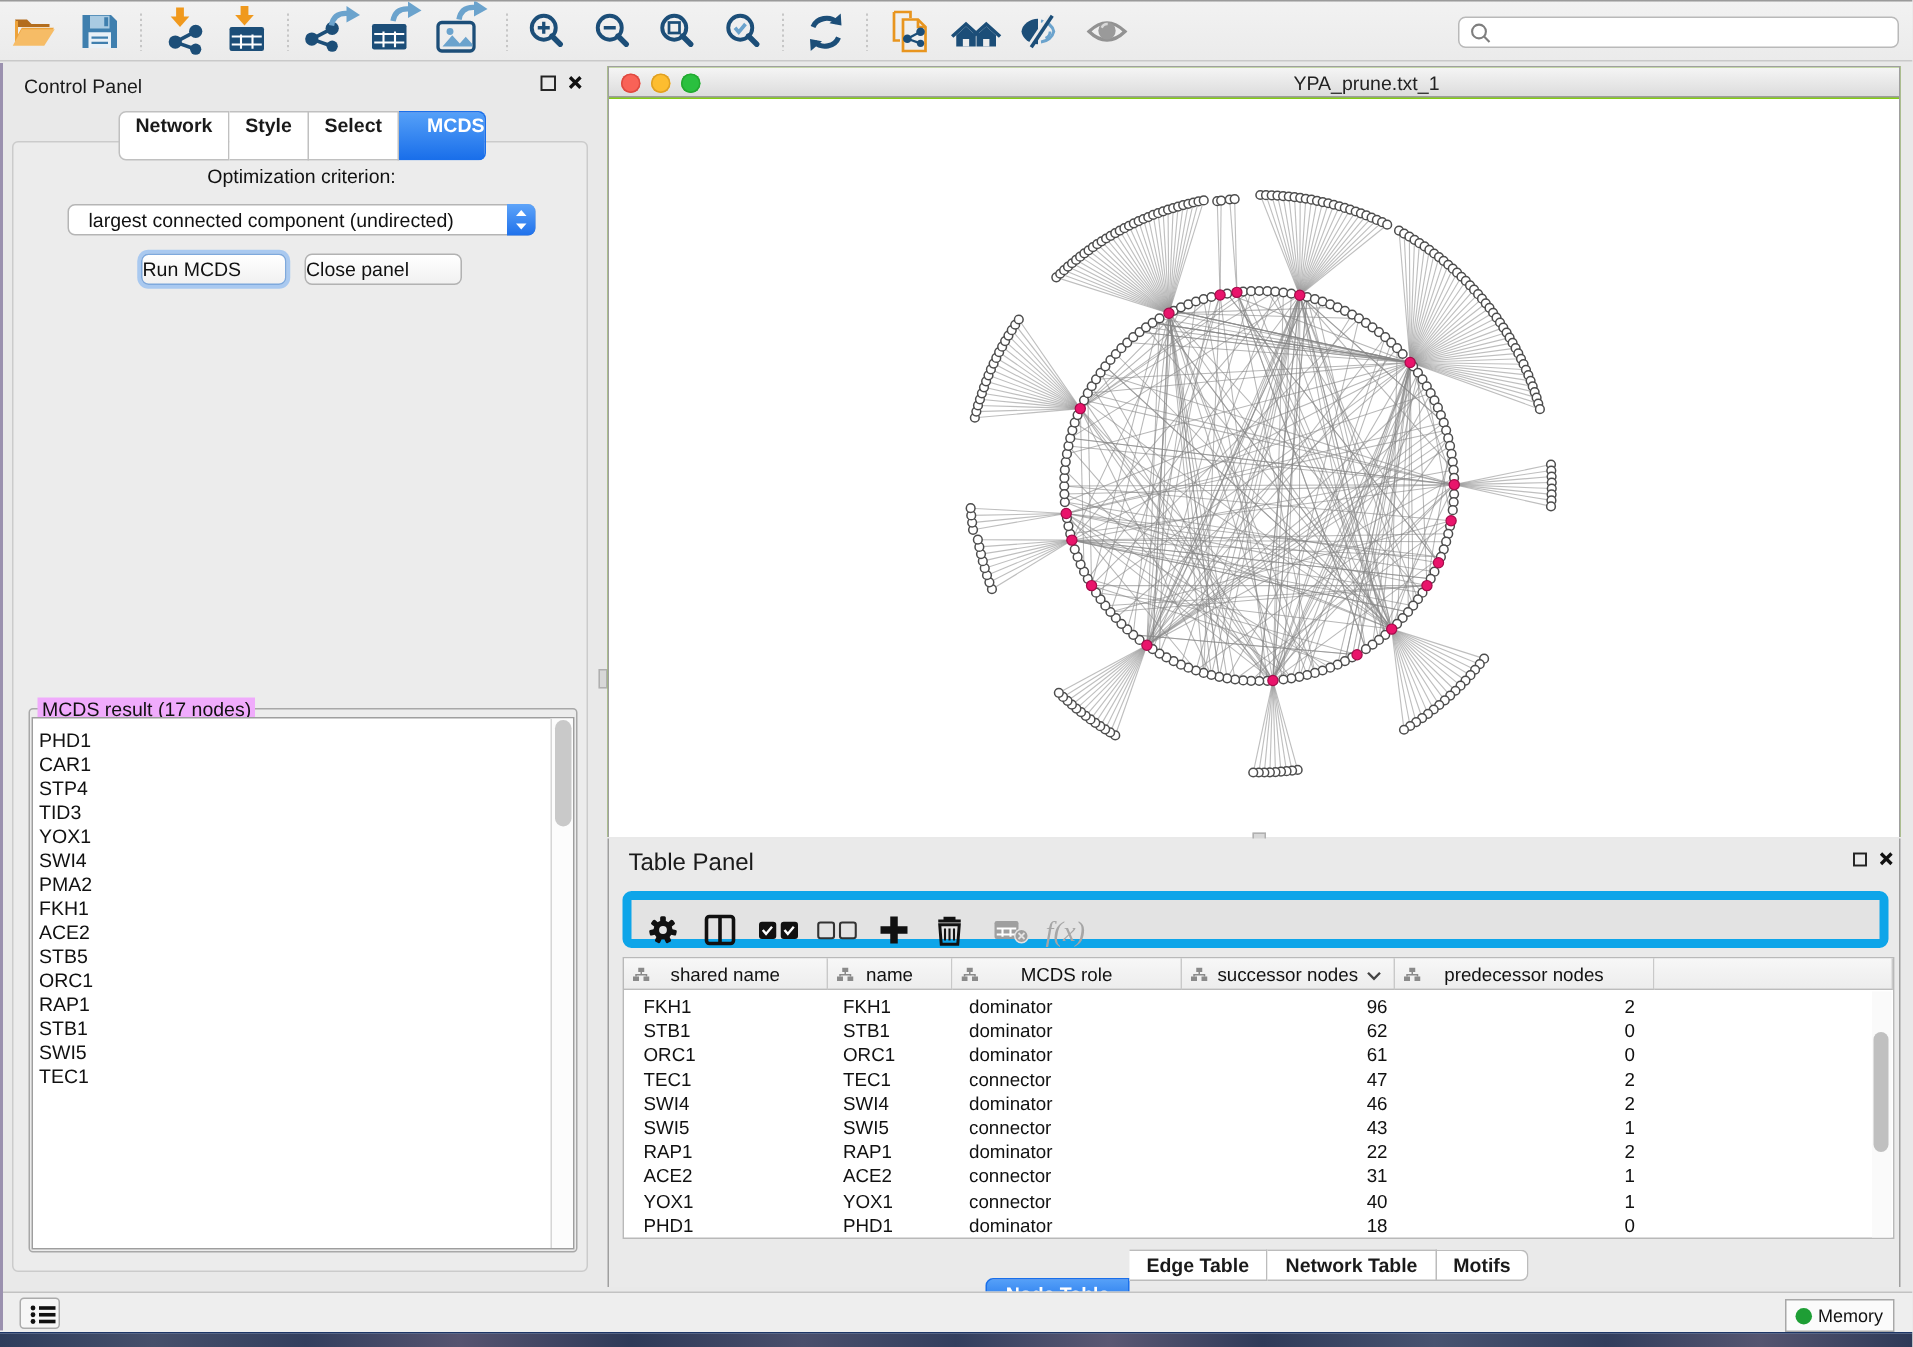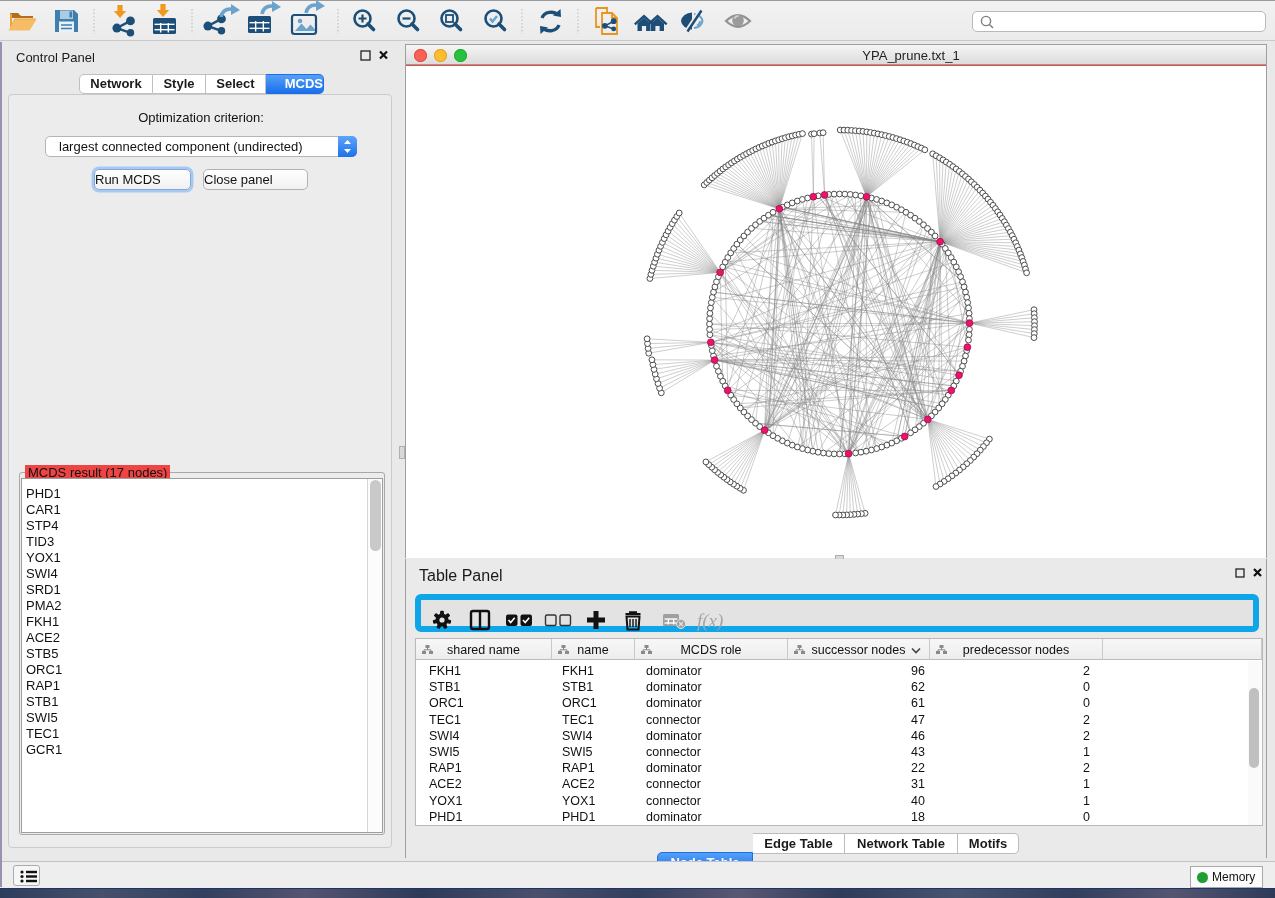--- a/index.html
+++ b/index.html
@@ -13,59 +13,59 @@
     border-top:1px solid #9a9a9a; border-bottom:1px solid #c9c9c9; }
   #searchbox { position:absolute; left:972px; top:10px; width:294px; height:21px;
     background:#fff; border:1px solid #b9b9b9; border-radius:5px; }
 
   
   #cpanel { left:0; top:42px; width:402px; height:819px; background:#e9e9e9; }
   #cp-title { position:absolute; left:16px; top:8px; font-size:13px; color:#1a1a1a; }
   #cp-inner { position:absolute; left:8px; top:52px; width:384px; height:754px;
     background:#ececec; border:1px solid #cbcbcb; border-radius:4px; }
   .tabrow { position:absolute; display:flex; font-size:13px; font-weight:700; }
-  .tab { height:20px; line-height:18.5px; text-align:center; background:#fff;
+  .tab { height:33px; line-height:18.5px; text-align:center; background:#fff;
     border:1px solid #c0c0c0; border-left:none; color:#1a1a1a; }
   .tab.first { border-left:1px solid #c0c0c0; border-radius:5px 0 0 5px; }
   .tab.last { border-radius:0 5px 5px 0; }
   .tab.sel { background:linear-gradient(#55a0f8,#1a6fea); color:#fff; border-color:#1a6fea;text-align:right; }
   #opt-label { position:absolute; left:0; top:15px; width:384px; text-align:center;
     font-size:13px; color:#111; }
   #dd { position:absolute; left:36px; top:41px; width:312px; height:21px; background:#fff;
     border:1px solid #b5b5b5; border-radius:5px; font-size:13px; color:#111; }
   #dd .txt { position:absolute; left:13px; top:2px; }
   #dd .step { position:absolute; right:-1px; top:-1px; width:19px; height:21px;
     background:linear-gradient(#5ea4f9,#1f71eb); border-radius:0 5px 5px 0; }
   .btn { position:absolute; height:21px; background:linear-gradient(#ffffff,#f1f1f1);
     border:1px solid #b2b2b2; border-radius:5px; font-size:13px; color:#111;
     text-align:left; line-height:19px; }
   #btn-run { left:85px; top:74px; width:97px;
     border-color:#7ea9dd; box-shadow:0 0 0 2.5px #a9c9f0; }
   #btn-close { left:194px; top:74px; width:105px; }
   #groupbox { position:absolute; left:10px; top:377px; width:366px; height:363px;
     border:1px solid #a8a8a8; border-radius:3px; }
-  #gb-label { position:absolute; left:5px; top:-8px; background:#ef4444; padding:0 3px;
+  #gb-label { position:absolute; left:5px; top:-8px; background:#f0abfc; padding:0 3px;
     font-size:13px; color:#111; }
   #gb-list { position:absolute; left:1px; top:5px; right:1px; bottom:1px;
     background:#fff; border:1px solid #9e9e9e; font-size:13px; color:#111; }
   #gb-list .item { height:16px; line-height:16px; padding-left:4px; }
   #gb-sb { position:absolute; right:0; top:0; bottom:0; width:15px; background:#fcfcfc;
     border-left:1px solid #d6d6d6; }
   #gb-thumb { position:absolute; left:1.5px; top:1px; width:11px; height:71px;
     background:#c9c9c9; border-radius:6px; }
 
   
   #vsplit-handle { position:absolute; left:399px; top:446px; width:6px; height:13px;
     background:#d8d8d8; border:1px solid #b0b0b0; }
   #hsplit-handle { position:absolute; left:835px; top:555px; width:9px; height:6px;
     background:#d8d8d8; border:1px solid #b0b0b0; }
 
   
   #netwin { left:405px; top:44px; width:862px; height:514px;
-    border:1px solid #9f9f9f; background:#ef4444; }
+    border:1px solid #9f9f9f; background:#84cc16; }
   #net-titlebar { position:absolute; left:0; top:0; width:100%; height:20px;
     background:linear-gradient(#f5f5f5,#dcdcdc); border-bottom:1px solid #9c9c9c; }
   #net-title { position:absolute; left:405px; top:3px; width:200px; text-align:center;
     font-size:13px; color:#222; }
   .tl { position:absolute; top:3.5px; width:13px; height:13px; border-radius:50%; }
   #net-canvas { position:absolute; left:0; top:21px; width:860px; height:492px;
     background:#fff; overflow:hidden; }
 
   
   #tpanel { left:405px; top:559px; width:862px; height:299px; background:#eaeaea;
@@ -226,31 +226,29 @@
     <div id="btn-close" class="btn">Close panel</div>
     <div id="groupbox">
       <div id="gb-label">MCDS result (17 nodes)</div>
       <div id="gb-list">
         <div class="item" style="margin-top:7px">PHD1</div>
         <div class="item">CAR1</div>
         <div class="item">STP4</div>
         <div class="item">TID3</div>
         <div class="item">YOX1</div>
         <div class="item">SWI4</div>
-        <div class="item">SRD1</div>
         <div class="item">PMA2</div>
         <div class="item">FKH1</div>
         <div class="item">ACE2</div>
         <div class="item">STB5</div>
         <div class="item">ORC1</div>
         <div class="item">RAP1</div>
         <div class="item">STB1</div>
         <div class="item">SWI5</div>
         <div class="item">TEC1</div>
-        <div class="item">GCR1</div>
         <div id="gb-sb">
             <div id="gb-thumb"></div>
           </div>
       </div>
     </div>
   </div>
   <div class="tabrow" style="left:79px; top:32px;">
     <div class="tab first" style="width:74px">Network</div>
     <div class="tab" style="width:53px">Style</div>
     <div class="tab" style="width:60px">Select</div>

